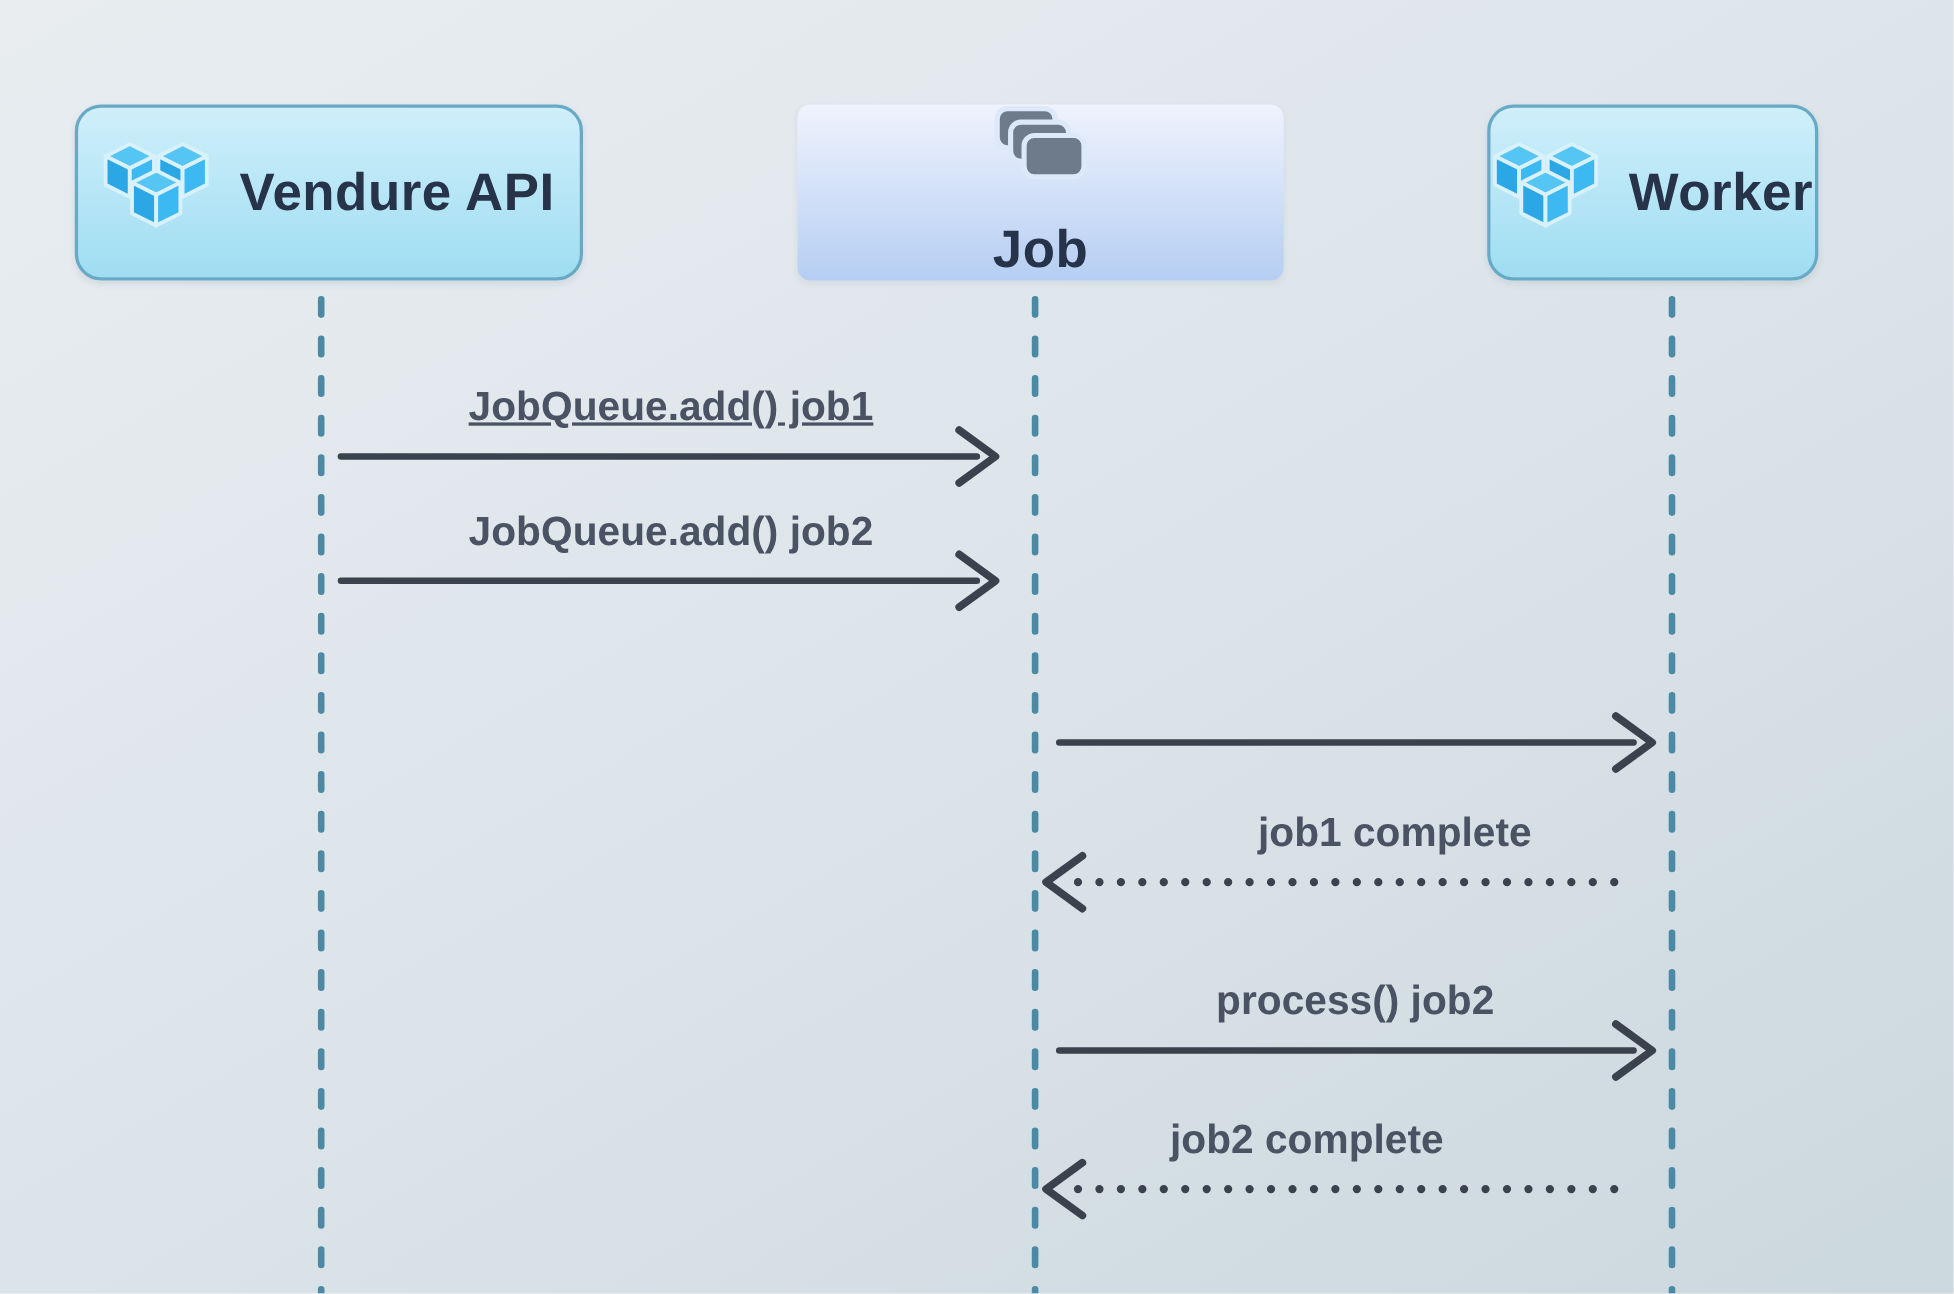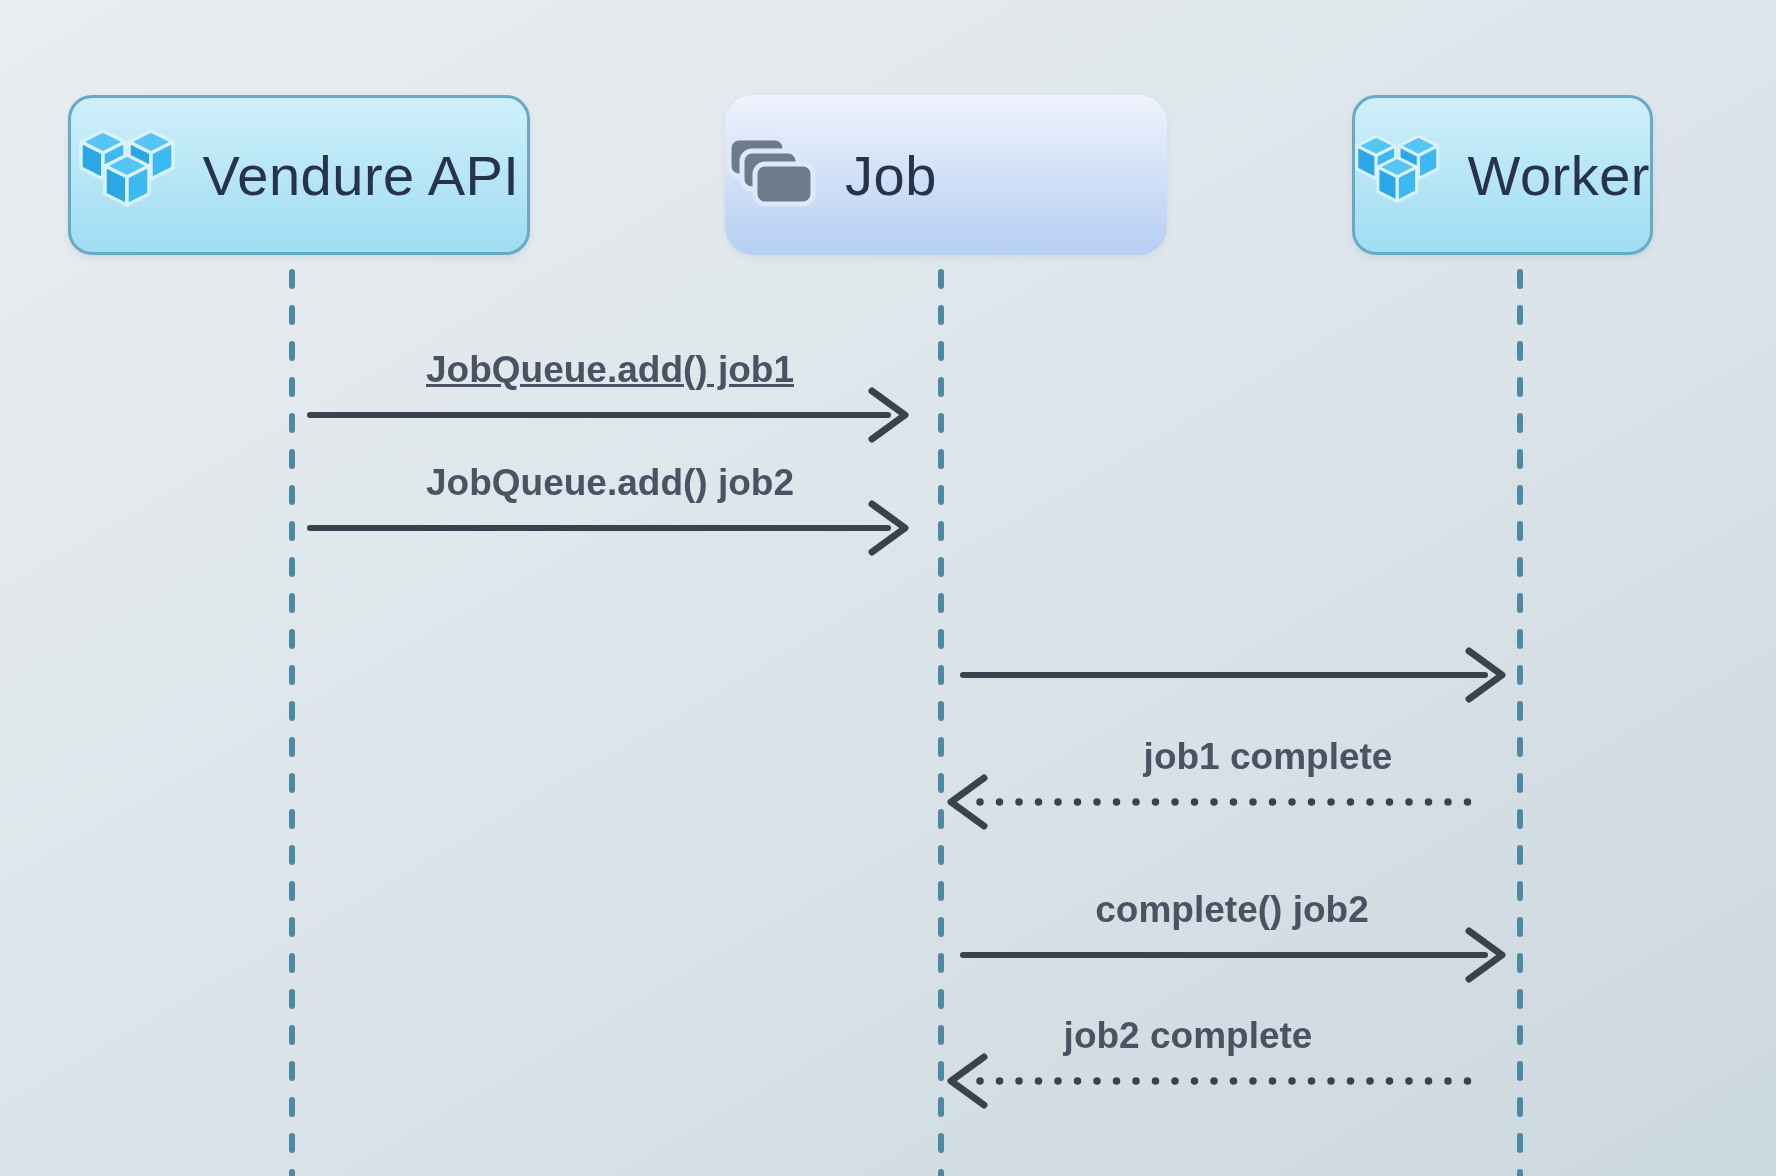--- a/index.html
+++ b/index.html
@@ -27,30 +27,31 @@
   }
   .pbox-cyan {
     background: linear-gradient(180deg, var(--participant-fill-top) 0%, var(--participant-fill-bottom) 100%);
     border: 3px solid var(--participant-border);
     box-shadow: 0 3px 6px rgba(40,80,100,0.10);
   }
   .pbox-job {
     background: linear-gradient(180deg, var(--job-fill-top) 0%, var(--job-fill-bottom) 100%);
     border: none;
     justify-content: flex-start;
-    border-radius: 28px;
+    border-radius: 12px;
     box-shadow: 0 3px 6px rgba(60,80,110,0.08);
+    flex-direction: column;
   }
   #box-vendure { left: 68px;  width: 462px; }
   #box-job     { left: 725px; width: 442px; }
   #box-worker  { left: 1352px; width: 301px; }
 
   .pbox .plabel {
-    font-size: 56px;
-    font-weight: 400;
+    font-size: 48px;
+    font-weight: 700;
     color: var(--participant-text);
     letter-spacing: 0.5px;
     white-space: nowrap;
   }
   .picon { display: block; }
 
   
   .cube-top   { fill: var(--cube-top); }
   .cube-left  { fill: var(--cube-left); }
   .cube-right { fill: var(--cube-right); }
@@ -195,16 +196,16 @@
 
     <g>
       <line class="dot-line" x1="980" y1="1081" x2="1487" y2="1081"></line>
       <polyline class="arrow-head" points="984,1057 951,1081 984,1105"></polyline>
     </g>
   </svg>
 
   <div class="msg-label" id="msg1">JobQueue.add() job1</div>
   <div class="msg-label" id="msg2">JobQueue.add() job2</div>
   <div class="msg-label" id="msg4">job1 complete</div>
-  <div class="msg-label" id="msg5">complete() job2</div>
+  <div class="msg-label" id="msg5">process() job2</div>
   <div class="msg-label" id="msg6">job2 complete</div>
 
 </div>
 
 </body></html>

